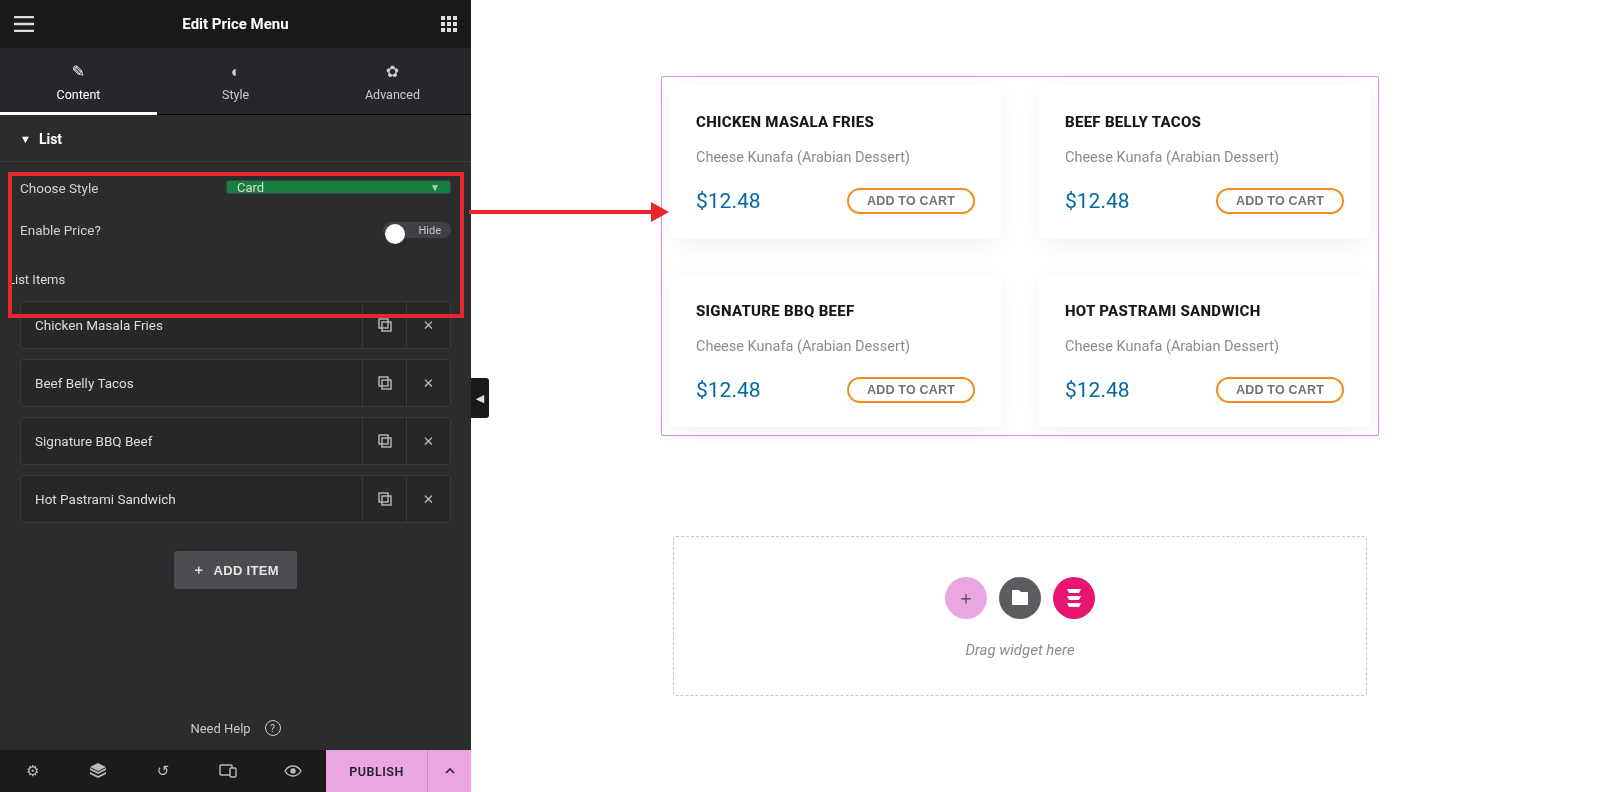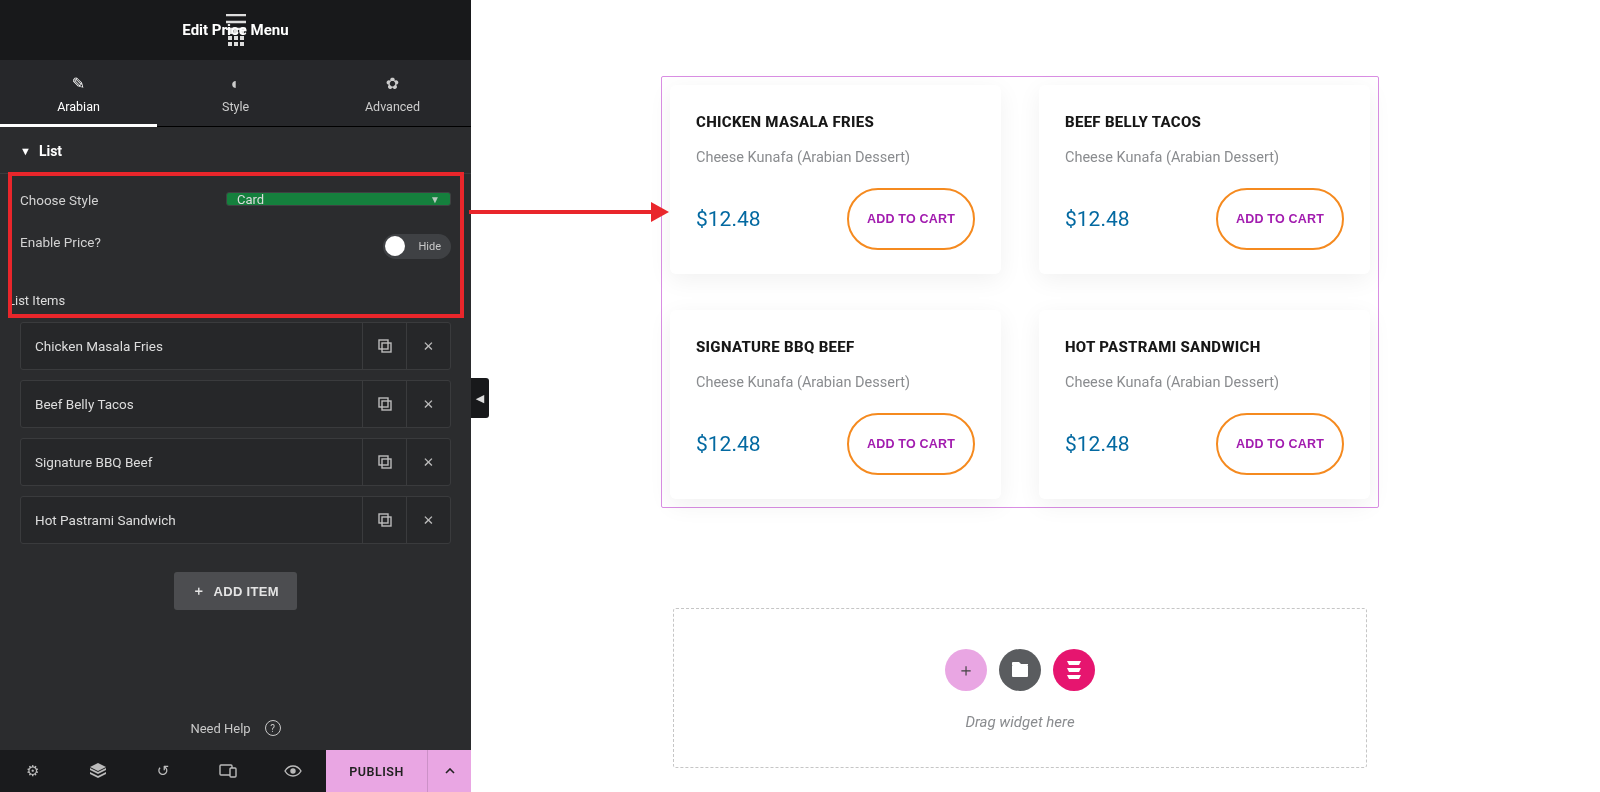--- a/index.html
+++ b/index.html
@@ -1,21 +1,21 @@
 <!DOCTYPE html>
 <html><head>
 <meta charset="utf-8">
 <style>
 * { margin:0; padding:0; box-sizing:border-box; }
 html, body { width:1600px; height:792px; font-family:-apple-system,BlinkMacSystemFont,"Segoe UI",Roboto,Arial,sans-serif; overflow:hidden; background:#fff; }
 body { display:flex; }
 
 
 .sidebar { width:471px; height:100%; background:#2b2c2e; color:#e0e0e0; display:flex; flex-direction:column; position:relative; }
-.top-bar { height:60px; background:#18191b; display:flex; align-items:center; justify-content:center; padding:0 14px;flex-direction:column; }
+.top-bar { height:48px; background:#18191b; display:flex; align-items:center; justify-content:space-between; padding:0 14px; }
 .top-bar .title { color:#fff; font-weight:700; font-size:15px; position:absolute; left:50%; transform:translateX(-50%); }
 .icon-btn { color:#ddd; cursor:pointer; display:flex; align-items:center; justify-content:center; }
 
 .tabs { display:flex; background:#26272a; border-bottom:1px solid #000; }
 .tab { flex:1; text-align:center; padding:14px 0 12px; color:#ccc; font-size:12.5px; cursor:pointer; position:relative; }
 .tab .ticon { font-size:16px; margin-bottom:6px; display:block; }
 .tab.active { color:#fff; }
 .tab.active::after { content:""; position:absolute; left:0; right:0; bottom:-1px; height:3px; background:#fff; }
 
 .panel-body { flex:1; overflow:auto; padding:0 0 0 0; }
@@ -24,21 +24,21 @@
 
 .controls { padding:18px 20px 16px; }
 .ctrl-row { display:flex; align-items:flex-start; justify-content:space-between; margin-bottom:26px; }
 .ctrl-row:last-child { margin-bottom:8px; }
 .ctrl-label { font-size:13.5px; color:#d2d2d2; display:flex; align-items:center; gap:10px; }
 
 .select-wrap { position:relative; width:225px; }
 .select { width:100%; height:14px; background:#15803d; color:#ddd; border:1px solid #3f4042; border-radius:3px; padding:0 10px; font-size:13px; display:flex; align-items:center; justify-content:space-between; cursor:pointer; }
 .select .sel-caret { font-size:10px; opacity:.8; }
 
-.toggle { width:68px; height:25px; background:#3f4144; border-radius:30px; position:relative; display:flex; align-items:center; justify-content:flex-end; padding:0 10px 0 0; cursor:pointer; }
+.toggle { width:68px; height:16px; background:#3f4144; border-radius:30px; position:relative; display:flex; align-items:center; justify-content:flex-end; padding:0 10px 0 0; cursor:pointer; }
 .toggle .knob { position:absolute; left:2px; top:2px; width:20px; height:20px; background:#fff; border-radius:50%; }
 .toggle .tlabel { font-size:11px; color:#c8c8c8; }
 
 .num-input { width:60px; height:30px; background:#1f2022; border:1px solid #3f4042; color:#ddd; border-radius:3px; text-align:center; font-size:13px; }
 
 .list-items-label { font-size:13px; color:#ddd; padding:10px 8px 14px; }
 .item-row { margin:0 20px 10px; height:48px; background:#262729; border:1px solid #3a3b3d; border-radius:3px; display:flex; align-items:center; padding:0 0 0 14px; font-size:13.5px; color:#ddd; cursor:move; }
 .item-row .actions { margin-left:auto; display:flex; }
 .item-row .act { width:44px; height:48px; display:flex; align-items:center; justify-content:center; color:#bbb; cursor:pointer; border-left:1px solid #3a3b3d; }
 
@@ -62,21 +62,21 @@
 
 .canvas { flex:1; height:100%; background:#fff; position:relative; padding:76px 0 0 190px; }
 
 .preview-wrap { border:1.5px solid #d98ee3; width:718px; padding:8px; border-radius:2px; }
 .cards { display:grid; grid-template-columns:1fr 1fr; gap:36px 38px; }
 .card { background:#fff; border-radius:6px; padding:28px 26px 24px; box-shadow:0 6px 24px rgba(0,0,0,.06); }
 .card h3 { font-size:15px; font-weight:800; letter-spacing:.3px; color:#171717; text-transform:uppercase; margin-bottom:18px; }
 .card .desc { color:#8a8c8f; font-size:14.5px; margin-bottom:22px; }
 .card-bottom { display:flex; align-items:center; justify-content:space-between; }
 .price { font-size:21px; font-weight:400; color:#0369a1; }
-.addbtn { border:2px solid #f58a1f; color:#a21caf; background:#fff; font-size:12.5px; font-weight:800; letter-spacing:.2px; padding:22px 18px; border-radius:40px; cursor:pointer; }
+.addbtn { border:2px solid #f58a1f; color:#737373; background:#fff; font-size:12.5px; font-weight:800; letter-spacing:.2px; padding:4px 18px; border-radius:40px; cursor:pointer; }
 
 .dropzone { width:694px; margin:100px 0 0 12px; border:1.5px dashed #c6c6c6; border-radius:3px; padding:40px 0 36px; text-align:center; }
 .dz-icons { display:flex; justify-content:center; gap:12px; margin-bottom:22px; }
 .dz-icon { width:42px; height:42px; border-radius:50%; display:flex; align-items:center; justify-content:center; color:#fff; cursor:pointer; font-size:18px; }
 .dz-text { color:#8a8c8f; font-style:italic; font-size:15px; }
 
 .arrow-svg { position:absolute; z-index:3; pointer-events:none; }
 </style>
 </head>
 <body>
@@ -101,21 +101,21 @@
           <rect y="12" width="4" height="4"></rect>
           <rect x="6" y="12" width="4" height="4"></rect>
           <rect x="12" y="12" width="4" height="4"></rect>
         </svg>
     </span>
   </div>
 
   <div class="tabs">
     <div class="tab active">
       <span class="ticon">✎</span>
-      <span>Arabian</span>
+      <span>Content</span>
     </div>
     <div class="tab">
       <span class="ticon">◐</span>
       <span>Style</span>
     </div>
     <div class="tab">
       <span class="ticon">✿</span>
       <span>Advanced</span>
     </div>
   </div>

